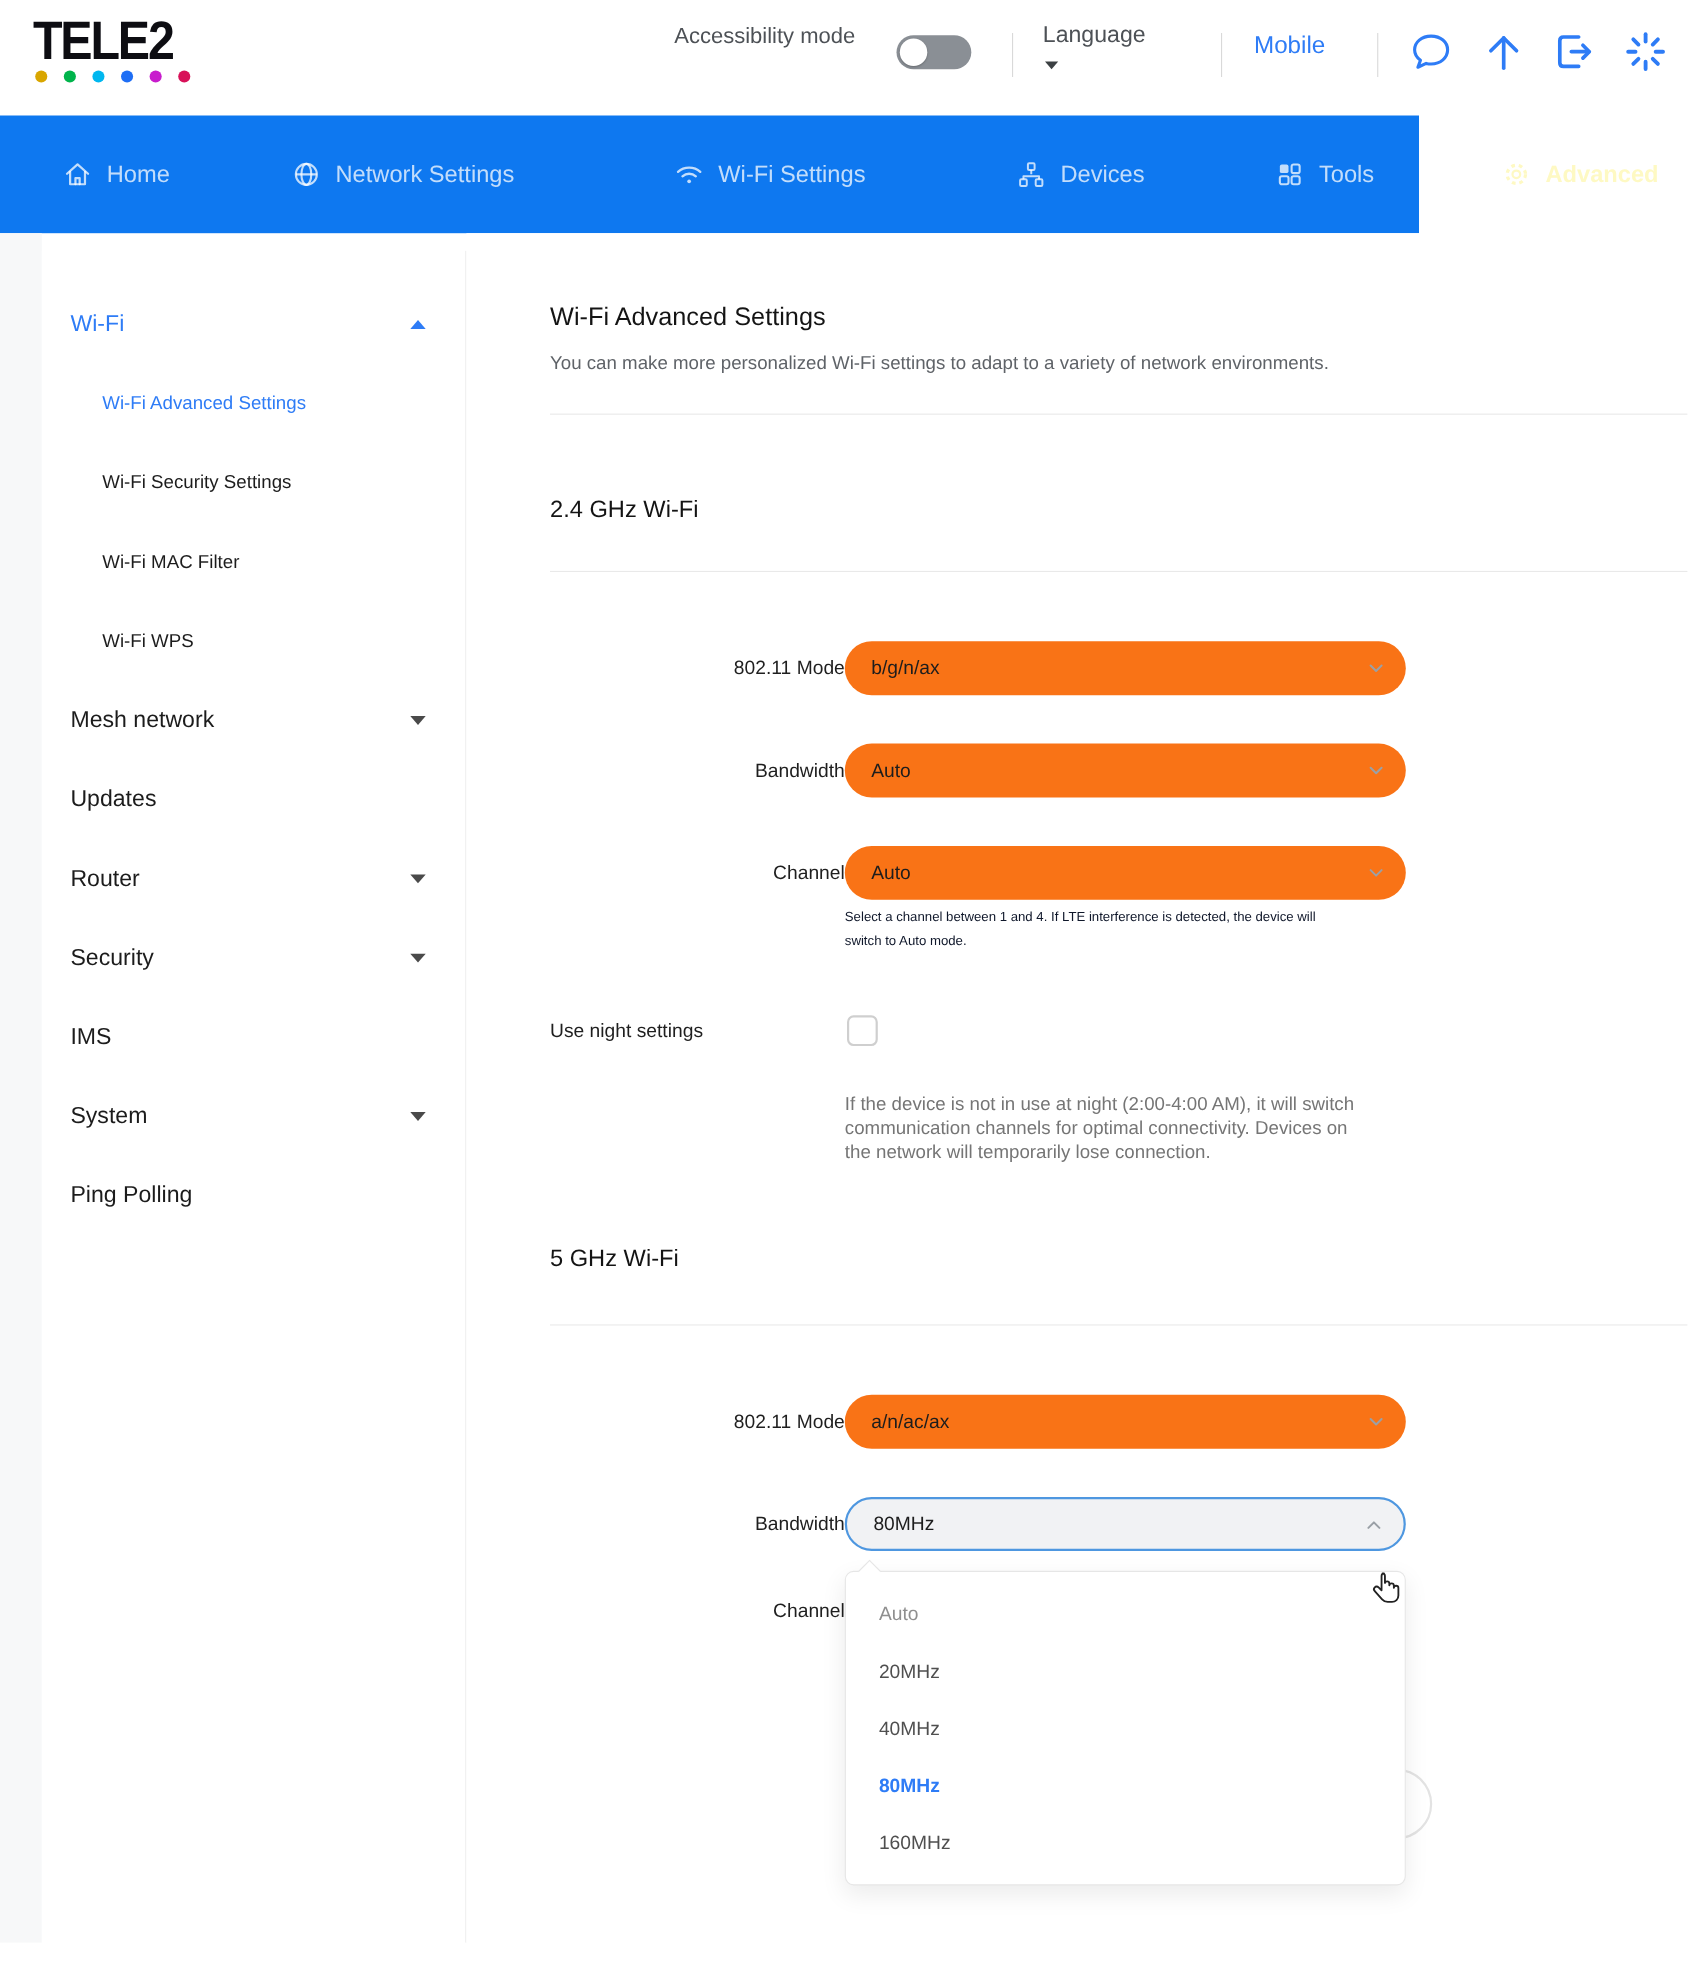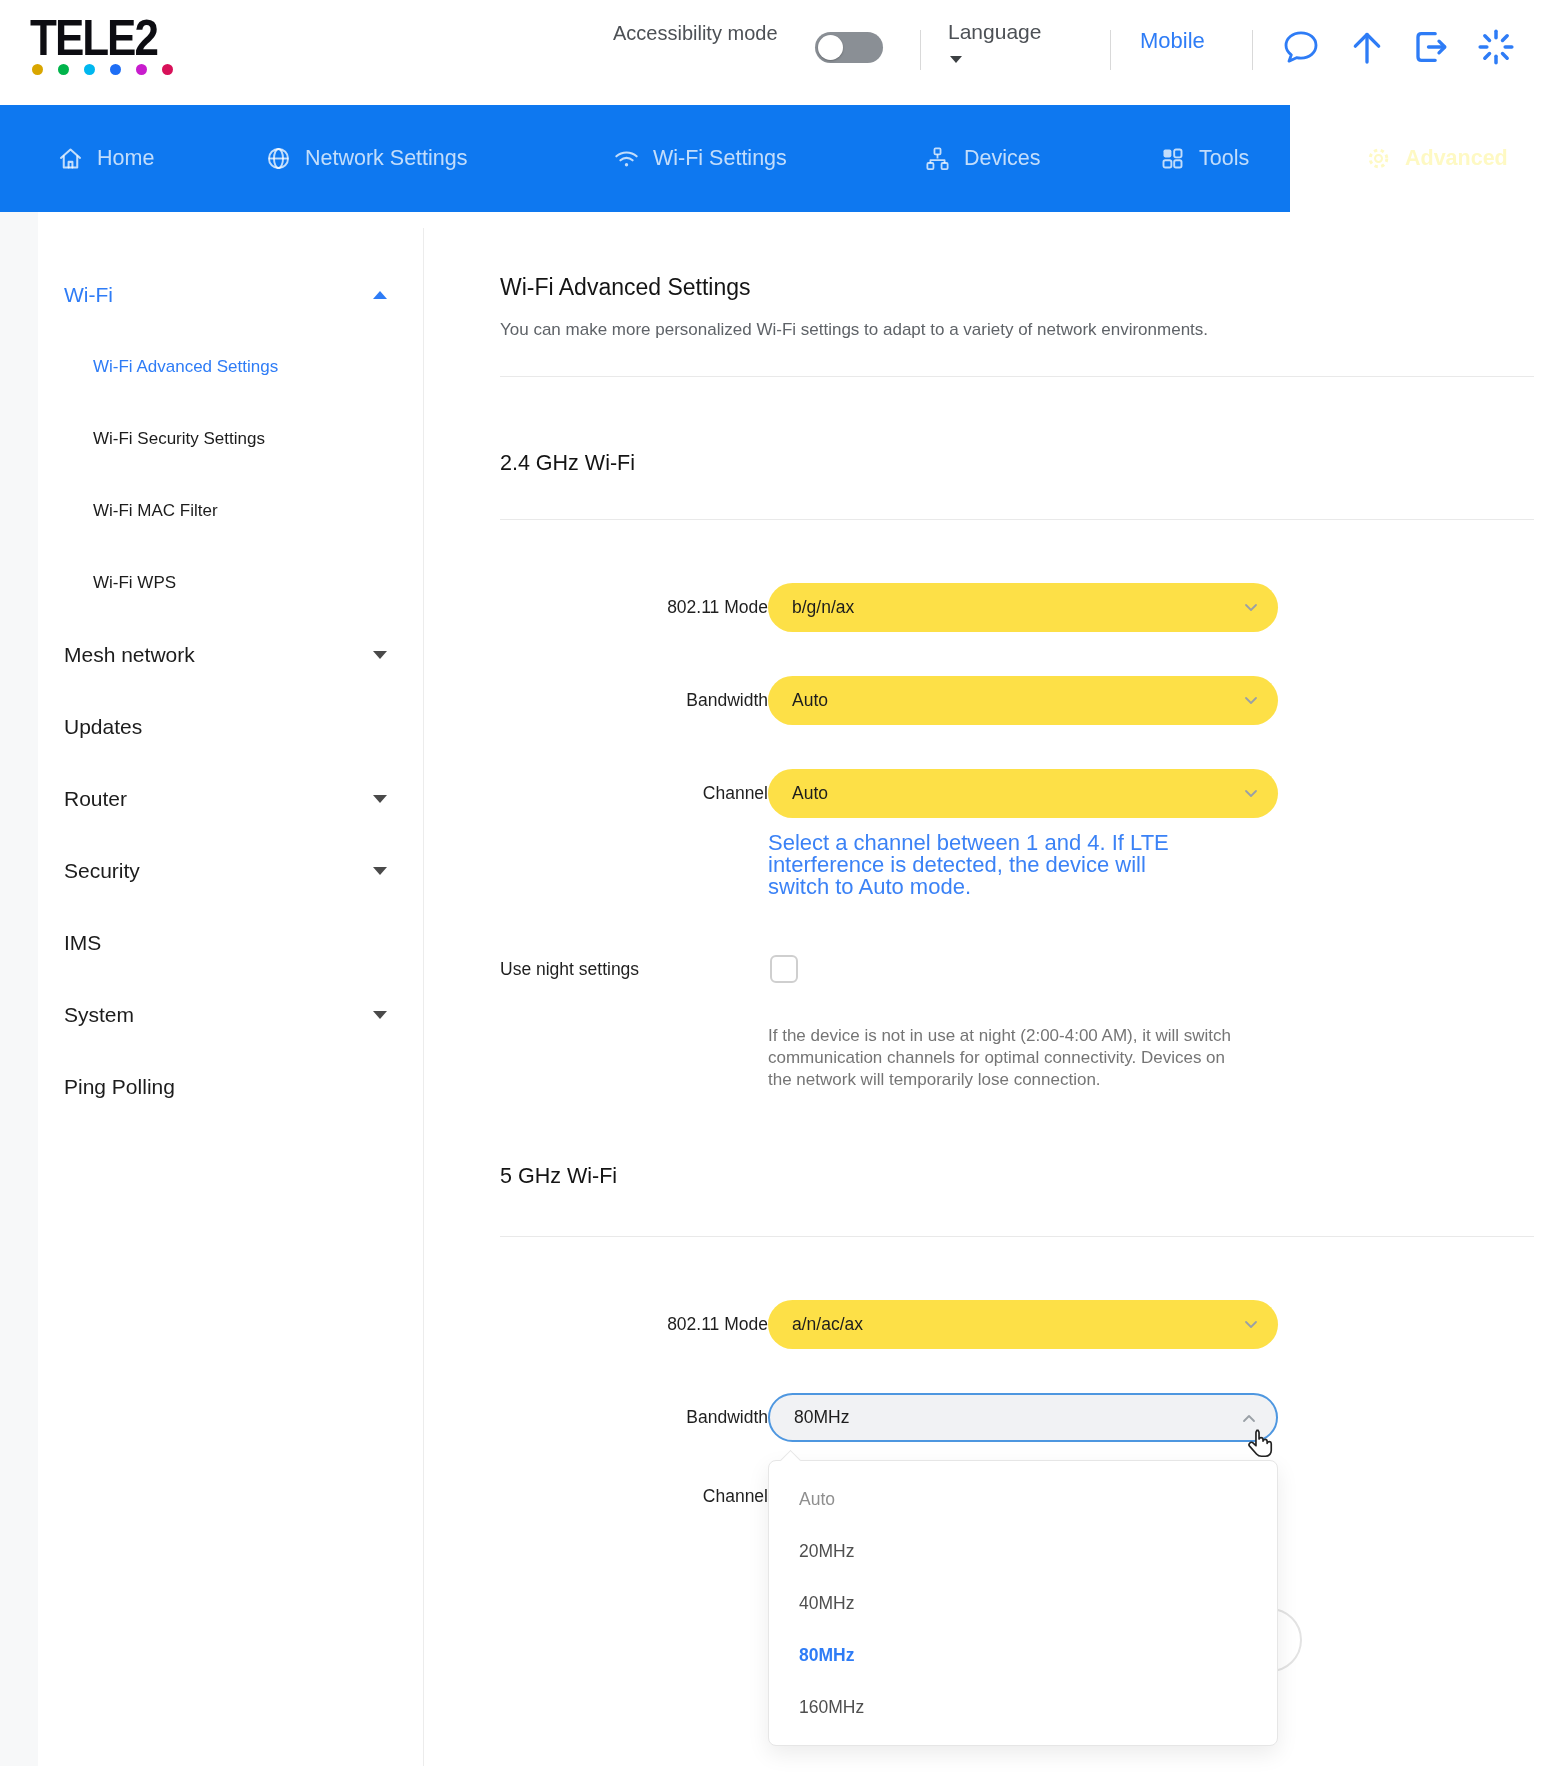--- a/index.html
+++ b/index.html
@@ -51,24 +51,24 @@
   .main { position:absolute; left:424px; top:212px; right:0; bottom:26px; background:#fff; padding:0 8px 0 76px; }
   .page-title { margin-top:62px; font-size:23px; color:#141414; }
   .page-sub { margin-top:19px; font-size:17px; color:#5f6368; }
   .divider { height:1px; background:#e9e9e9; }
   .div1 { margin-top:36px; } .div2 { margin-top:43px; } .div3 { margin-top:47px; }
   .section-h { font-size:21.5px; color:#141414; }
   .sh24 { margin-top:74px; } .sh5 { margin-top:73px; }
   .form-row { display:flex; align-items:center; position:relative;text-align:right; }
   .fr-first { margin-top:63px; } .fr-gap { margin-top:44px; }
   .f-label { width:268px; font-size:17.5px; color:#1f1f1f; }
-  .select { width:510px; height:49px; background:#fde047; border-radius:25px; display:flex; align-items:center; padding:0 46px 0 24px; font-size:17.5px; color:#1d1d1d; position:relative; cursor:pointer; }
+  .select { width:510px; height:49px; background:#f97316; border-radius:25px; display:flex; align-items:center; padding:0 46px 0 24px; font-size:17.5px; color:#1d1d1d; position:relative; cursor:pointer; }
   .select .chev { position:absolute; right:18px; top:15px; color:#9aa0a6; }
   .select.focused { border:2px solid #4e97e0; background:#f1f2f4; }
-  .field-note { margin:14px 0 0 268px; width:440px; font-size:22px; line-height:22px; color:#3b82f6; }
+  .field-note { margin:4px 0 0 268px; width:440px; font-size:12px; line-height:22px; color:#0f172a; }
   .night-row { display:flex; align-items:center; margin-top:57px; }
   .checkbox { width:28px; height:28px; border:2px solid #cfcfcf; border-radius:6px; background:#fff; margin-left:2px; cursor:pointer; }
   .night-desc { margin:42px 0 0 268px; width:468px; font-size:17px; line-height:22px; color:#757575; }
 
   
   .dropdown { position:absolute; left:268px; top:calc(100% + 18px); width:510px; background:#fff; border:1px solid #e6e6e6; border-radius:8px; box-shadow:0 8px 22px rgba(0,0,0,.08); padding:12px 0; z-index:5; }
   .dropdown::before { content:""; position:absolute; top:-8px; left:14px; width:14px; height:14px; background:#fff; border-left:1px solid #e6e6e6; border-top:1px solid #e6e6e6; transform:rotate(45deg); }
   .dd-option { height:52px; display:flex; align-items:center; padding-left:30px; font-size:17.5px; color:#4f4f4f; cursor:pointer; }
   .dd-option.first { color:#8f8f8f; }
   .dd-option.selected { color:#2e7cf6; font-weight:bold; }

